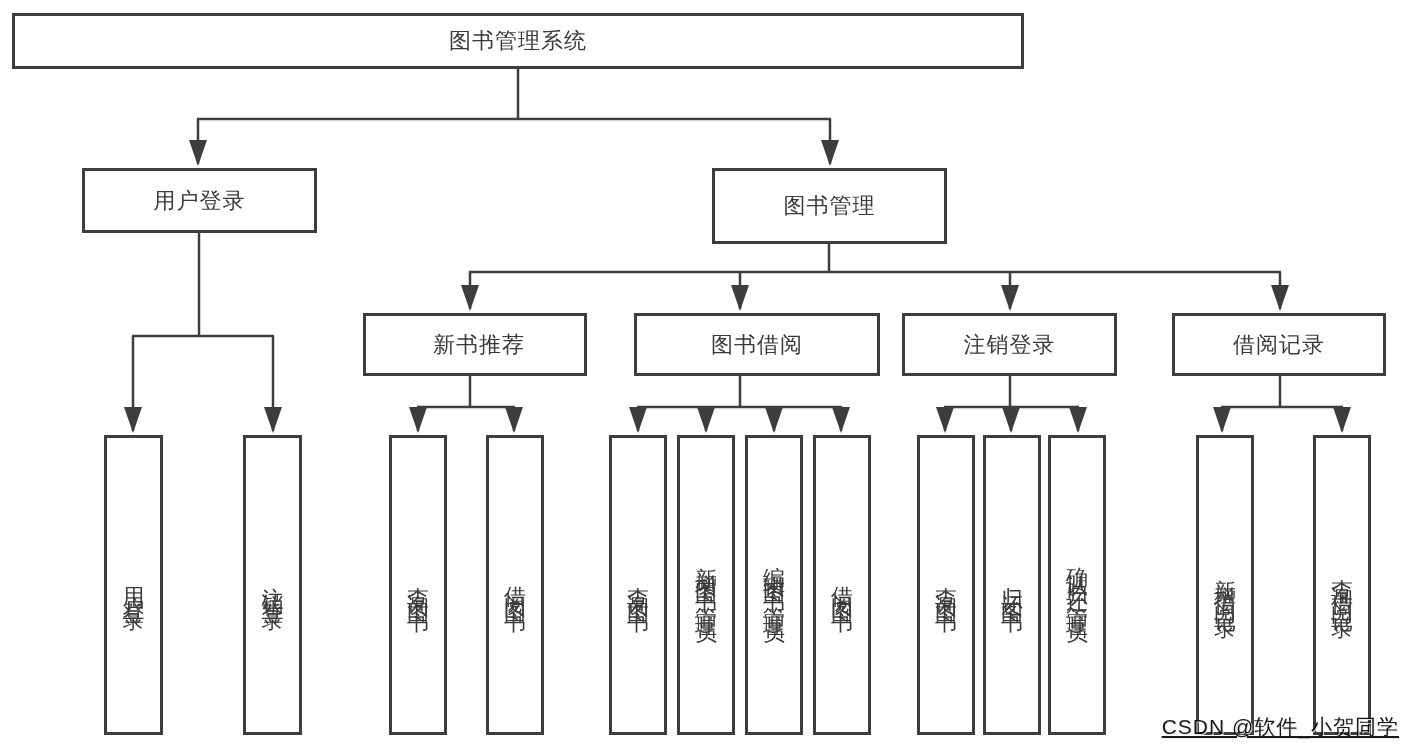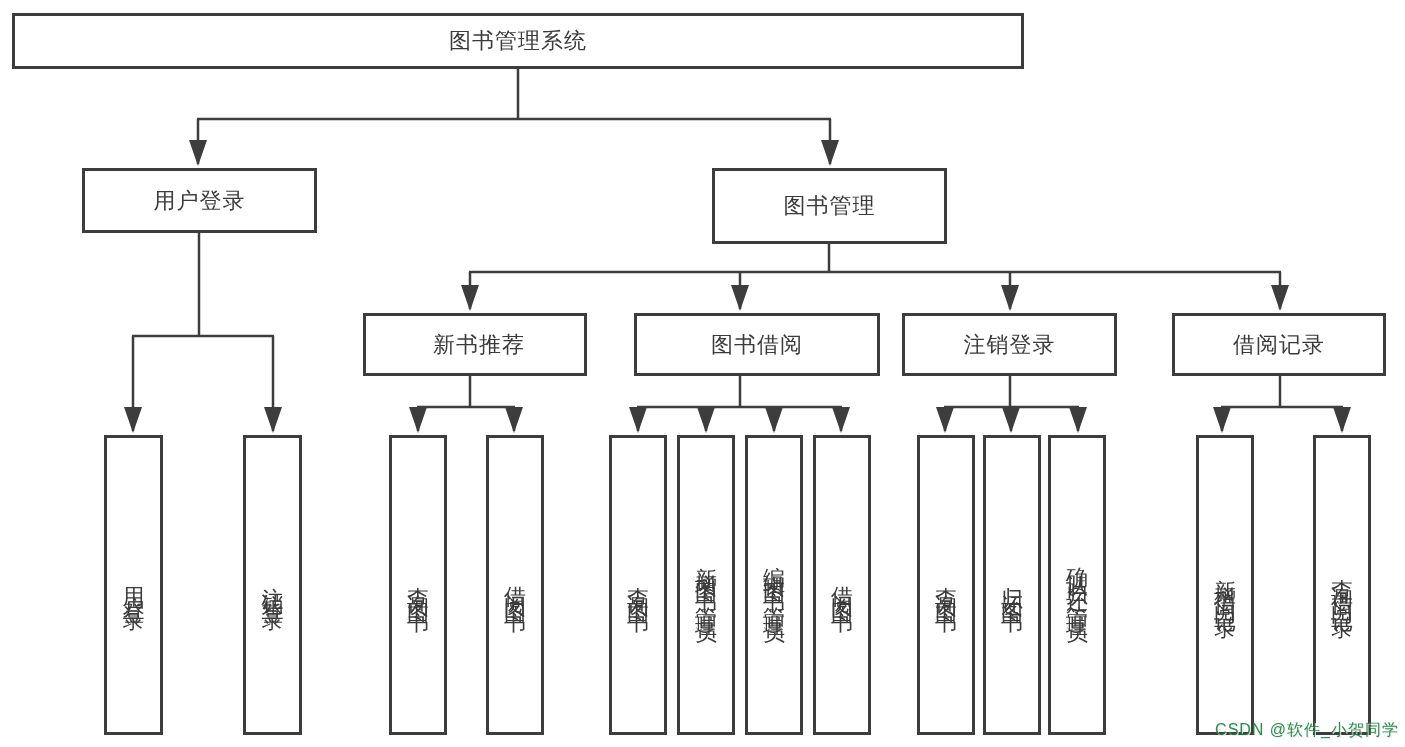--- a/index.html
+++ b/index.html
@@ -31,25 +31,26 @@
     letter-spacing:8px;
     font-size:22px;
     line-height:1;
     color:#3a3a3a;
     white-space:nowrap;
   }
   .watermark{
     position:absolute;
     right:6px;bottom:6px;
     z-index:3;
-    font-size:16px;
-    color:#15803d;
+    font-size:21px;
+    color:#000000;
     opacity:0.9;
     letter-spacing:1px;
     text-shadow:1px 1px 0 #e9e9e9;
+    text-decoration:underline;
   }
 </style>
 </head>
 <body>
 
 <div class="canvas">
 
   <svg class="connectors" width="1405" height="747" viewBox="0 0 1405 747">
     <defs>
       <marker id="ah" markerUnits="userSpaceOnUse" markerWidth="30" markerHeight="20" viewBox="0 0 30 20" refX="26" refY="10" orient="auto">

